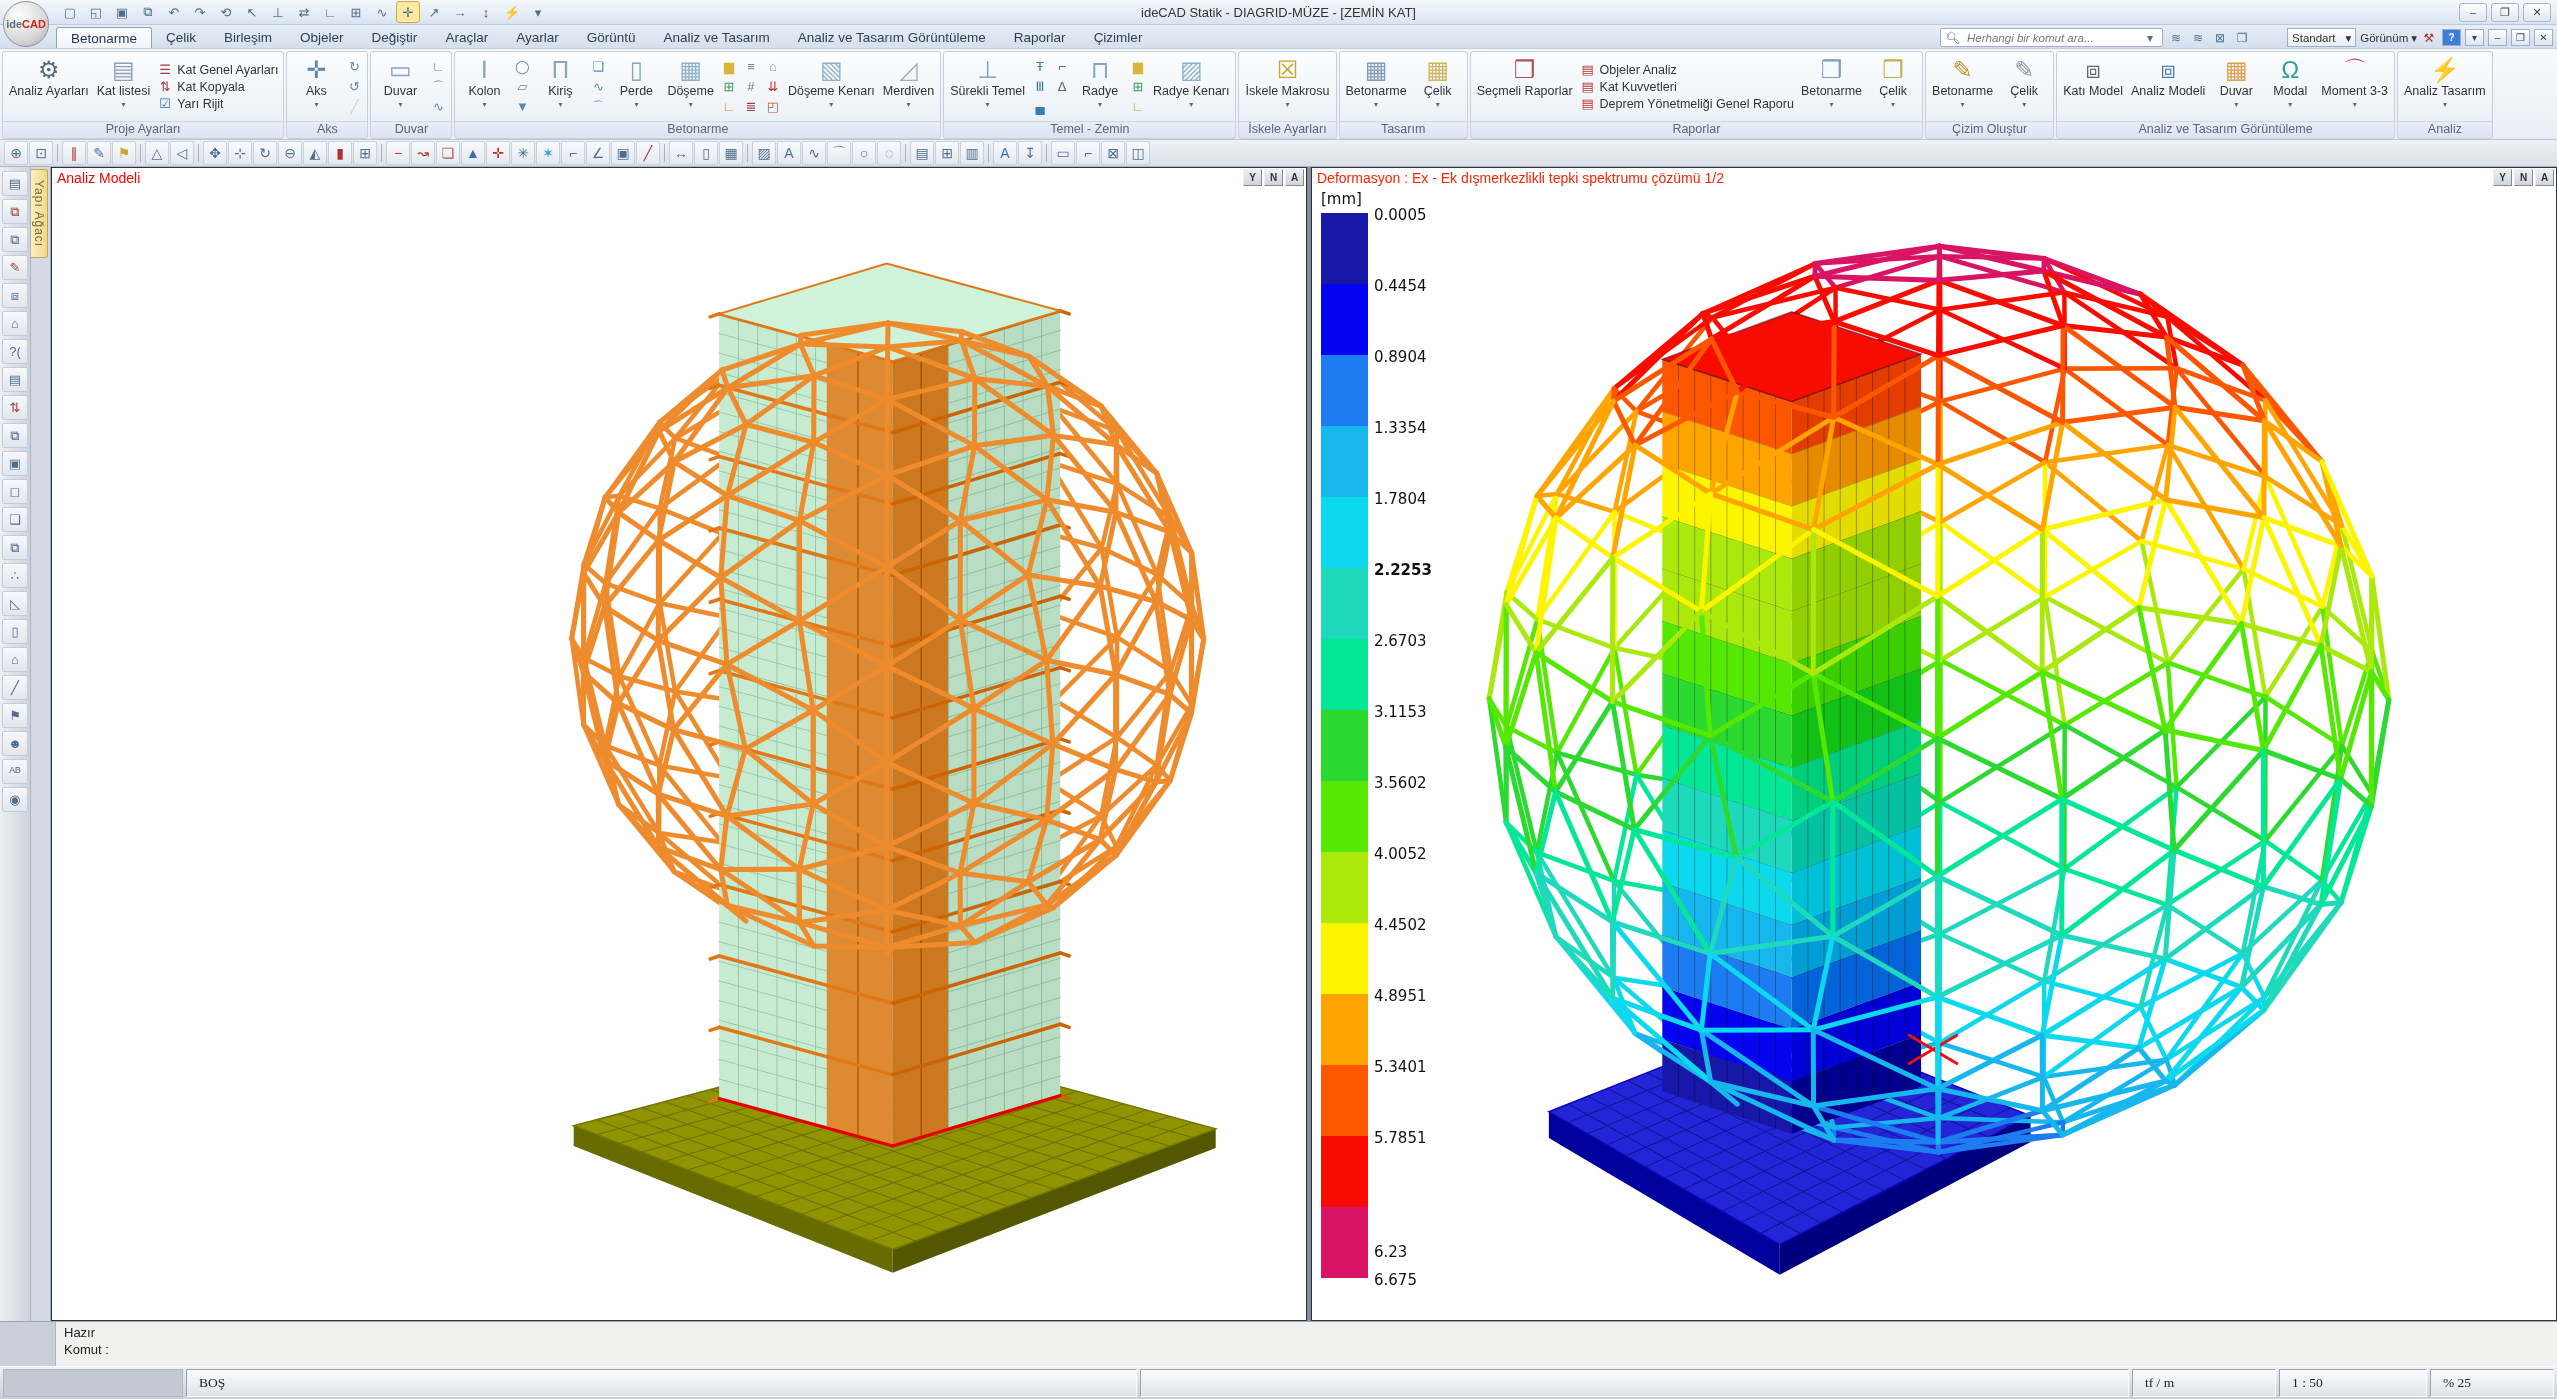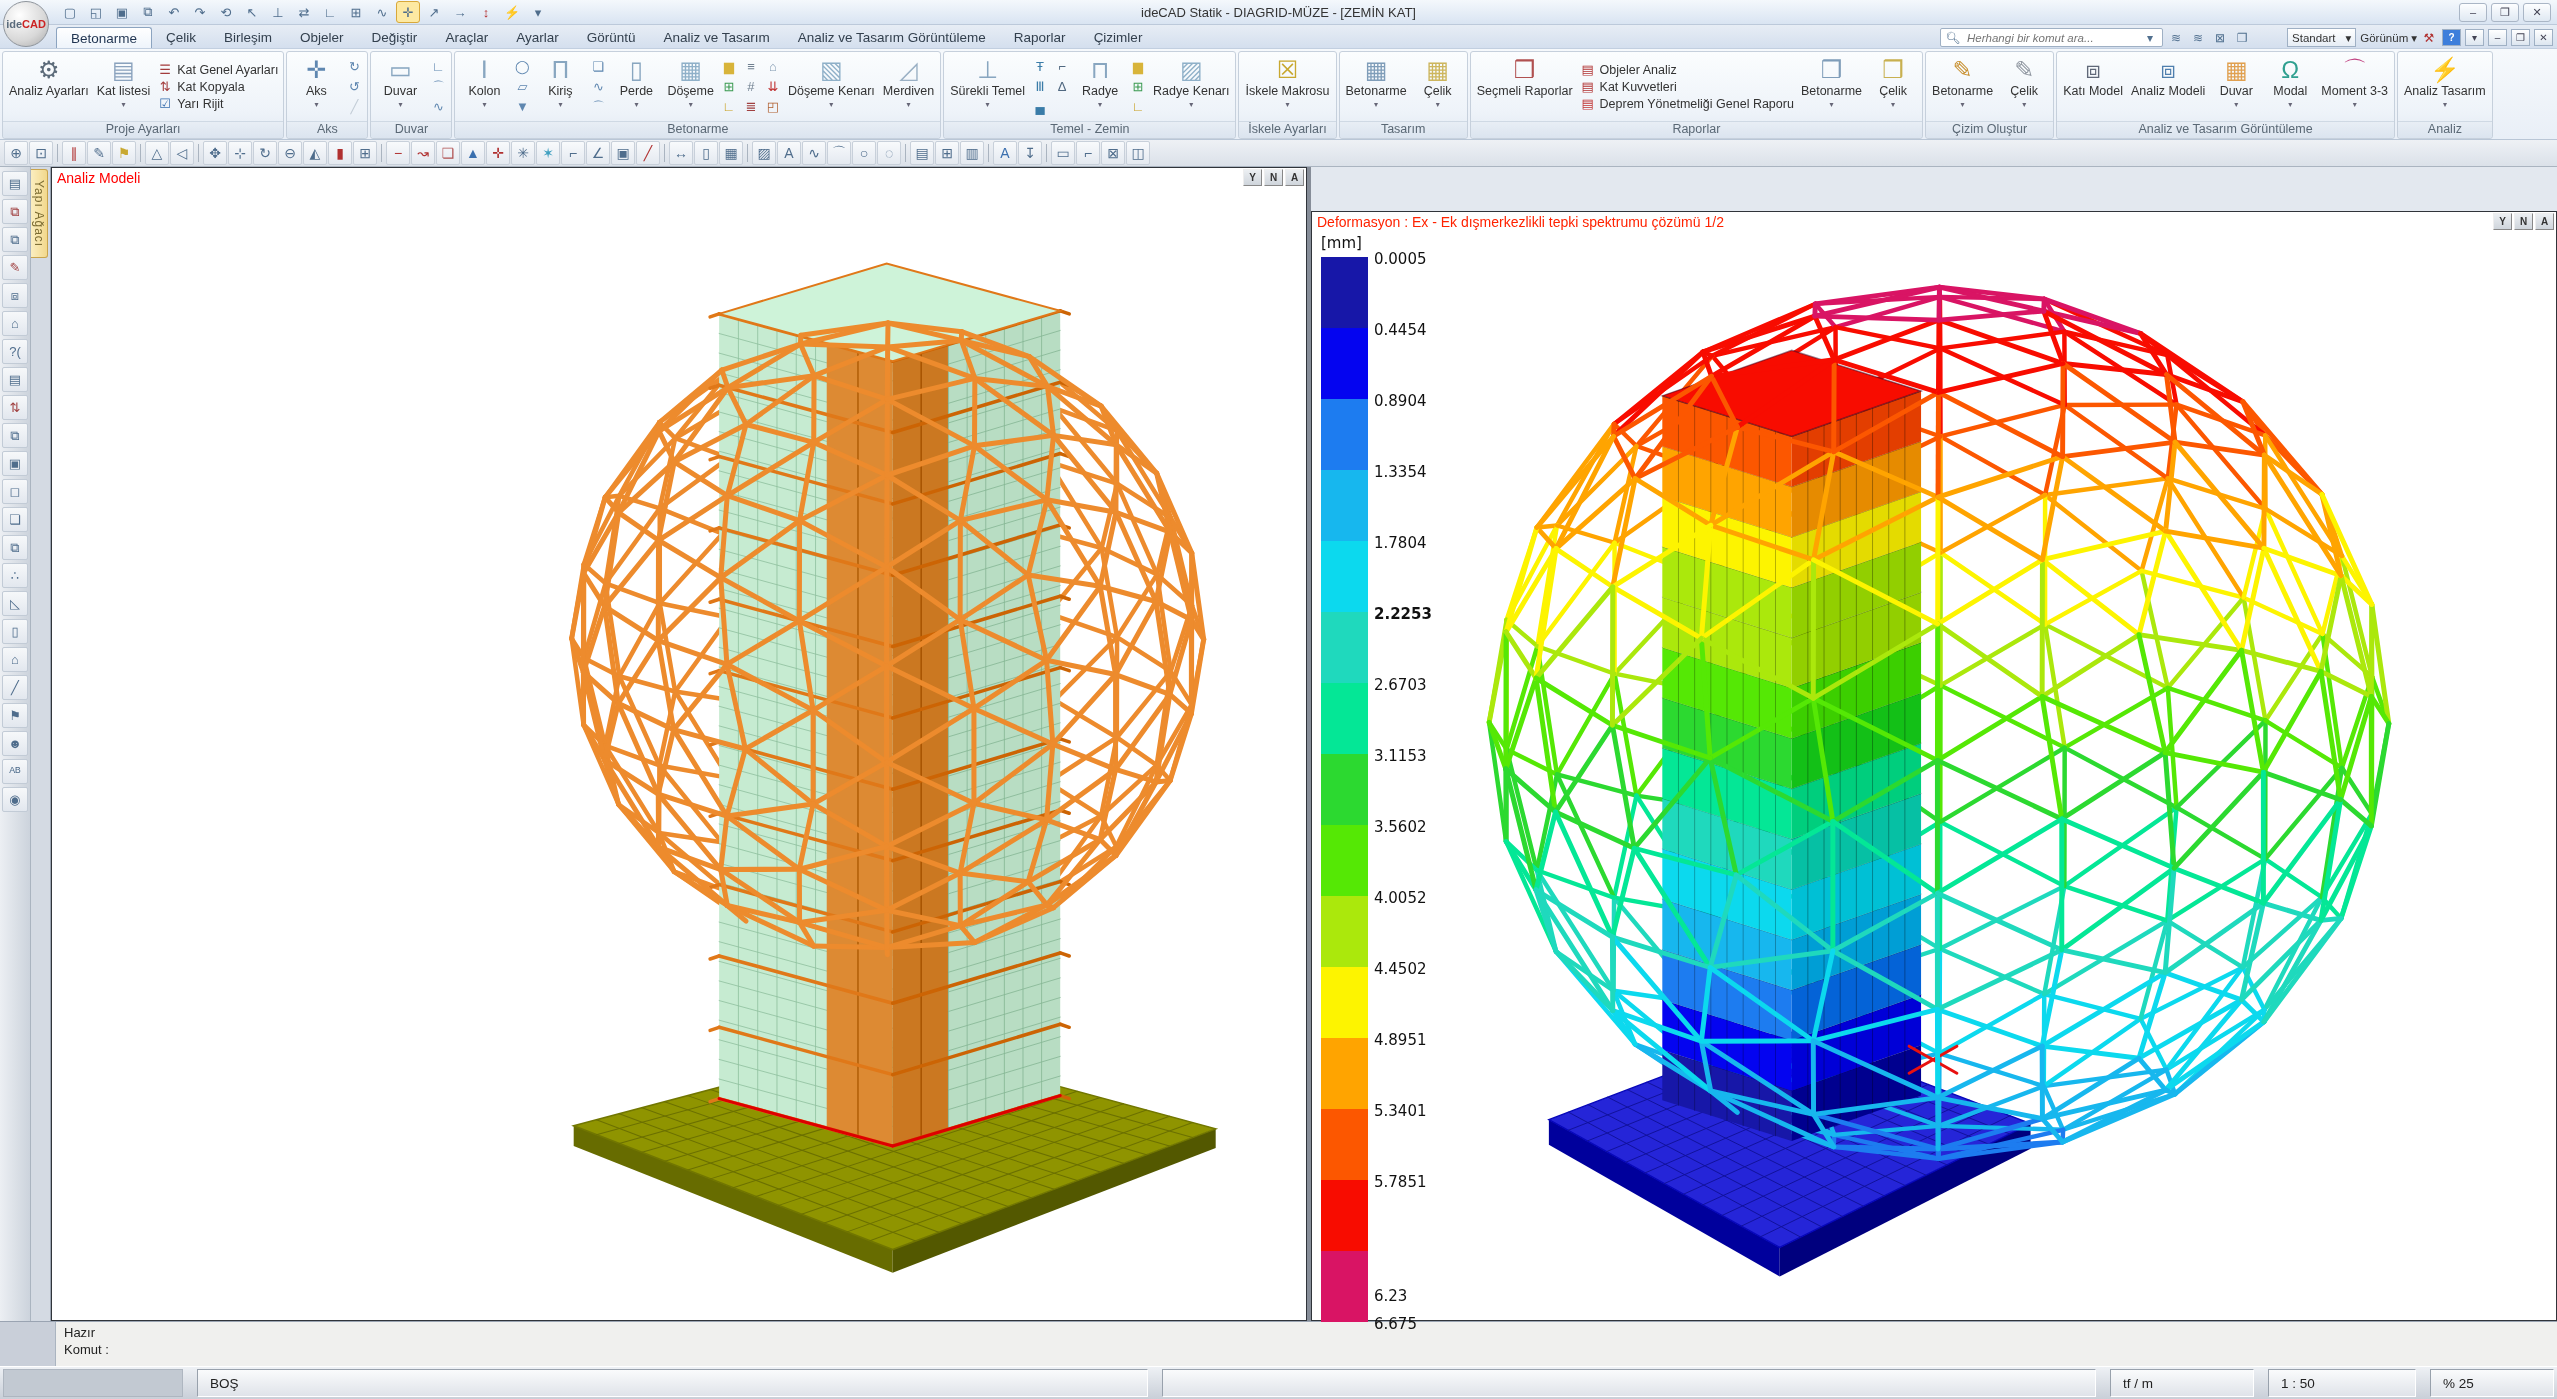--- a/index.html
+++ b/index.html
@@ -73,21 +73,21 @@
   .rail{width:30px;flex:0 0 30px;background:linear-gradient(90deg,#eceff3,#ccd3dc);display:flex;
         flex-direction:column;align-items:center;padding-top:4px;gap:3px;border-right:1px solid #aab4c0;}
   .lico{width:24px;height:23px;display:flex;align-items:center;justify-content:center;font-size:13px;
         color:#4f6d8c;border:1px solid #c2cbd6;border-radius:2px;background:linear-gradient(#f6f8fa,#e2e7ee);}
   .sidetabs{width:19px;flex:0 0 19px;background:#d4dae3;border-right:1px solid #9aa4b2;}
   .sidetab{margin-top:2px;writing-mode:vertical-rl;font-size:12px;color:#7a6a30;
            background:linear-gradient(90deg,#fbeec0,#f2d88c);border:1px solid #c9a44c;border-left:none;
            border-radius:0 3px 3px 0;padding:10px 1px;letter-spacing:1px;}
   .viewport{position:relative;background:#fff;border:1px solid #30343a;min-width:0;}
   .vpL{width:1254px;flex:0 0 1254px;}
-  .vpR{flex:1;margin-top:44px;}
+  .vpR{flex:1;}
   .vp-head{position:absolute;left:0;right:0;top:0;height:19px;display:flex;align-items:center;
            z-index:10;pointer-events:none;}
   .vp-label{font-size:14px;padding-left:5px;white-space:nowrap;}
   .vp-label.redL{color:#ff0000;}
   .vp-label.redR{color:#ff2200;}
   .vp-ctrls{margin-left:auto;display:flex;gap:2px;padding:1px 2px;pointer-events:auto;}
   .yna{width:17px;height:15px;border:1px solid #888;border-top-color:#eee;border-left-color:#eee;
        background:linear-gradient(#eceff2,#cfd5dc);font-size:10px;font-weight:bold;color:#333;
        display:flex;align-items:center;justify-content:center;}
   .scene{position:absolute;inset:0;width:100%;height:100%;}
@@ -97,21 +97,21 @@
   .legend .unit{font-size:15px;color:#111;font-family:"DejaVu Sans",sans-serif;}
   .lblocks{position:relative;margin-top:5px;width:47px;}
   .lblock{width:47px;height:71px;}
   .llabel{position:absolute;left:53px;font-size:15px;color:#111;white-space:nowrap;
           font-family:"DejaVu Sans",sans-serif;}
   
   .cmdarea{height:44px;flex:0 0 44px;background:#f0f0ee;border-top:1px solid #9aa4b2;display:flex;}
   .cmd-left{width:55px;flex:0 0 55px;background:#c9cfd9;border-right:1px solid #aab4c0;}
   .cmd-text{padding:2px 8px;font-size:13px;color:#222;line-height:17px;}
   .statusbar{height:28px;flex:0 0 28px;background:linear-gradient(#eef1f5,#c9cfd8);display:flex;
-             align-items:stretch;gap:14px;padding:2px 3px;border-top:1px solid #fff;}
+             align-items:stretch;gap:3px;padding:2px 3px;border-top:1px solid #fff;font-family:Liberation Serif, serif;}
   .scell{border:1px solid;border-color:#98a1ac #ffffff #ffffff #98a1ac;
          background:linear-gradient(#fafbfc,#dfe3e9);font-size:13.5px;color:#222;
          display:flex;align-items:center;padding:0 12px;white-space:nowrap;}
   .sspacer{width:178px;flex:0 0 178px;background:#c2c9d2;border:1px solid #aeb6c0;}
   .sflex{flex:1;}
 </style>
 </head>
 <body>
 
 <div class="app">

